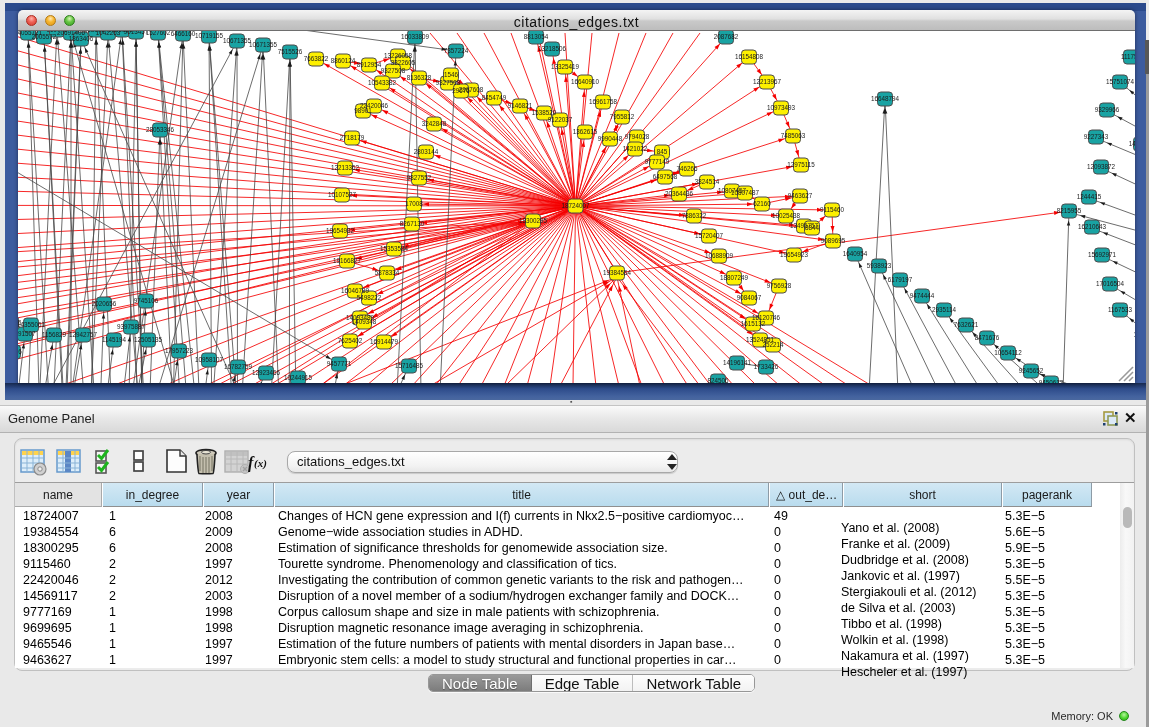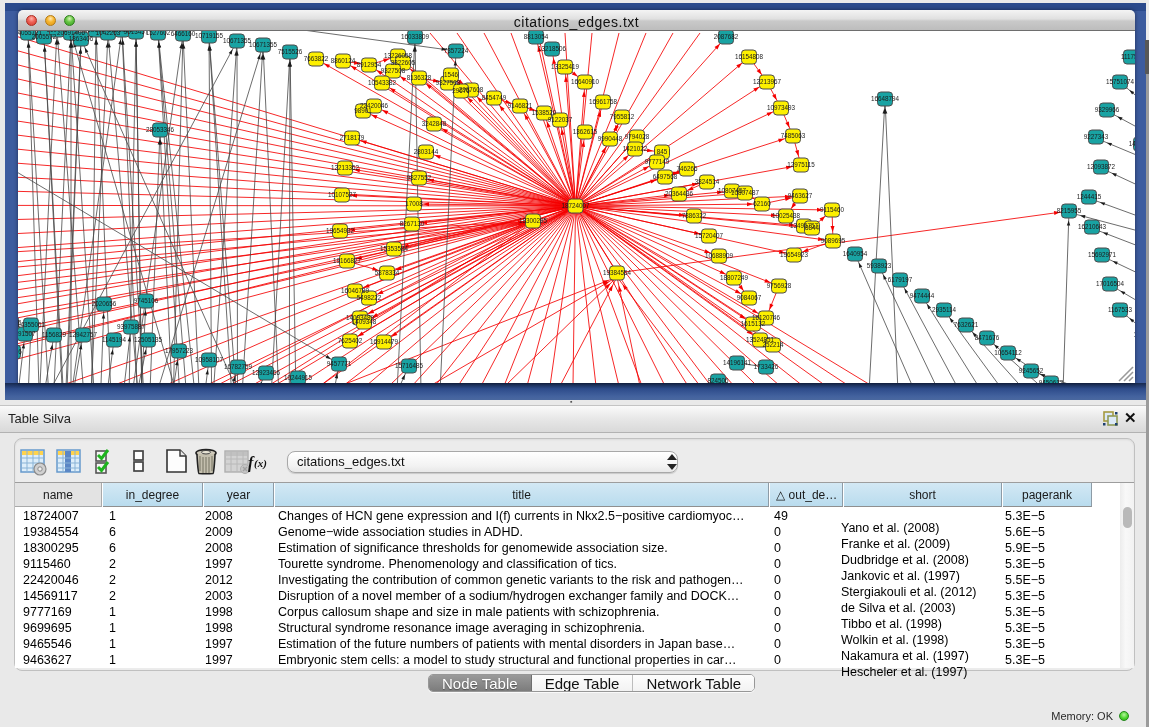--- a/index.html
+++ b/index.html
@@ -855,21 +855,21 @@
 <text x="575.5" y="208.0">18724007</text>
 </g>
 <g stroke="#9a9a9a" stroke-width="1.6">
 <line x1="1119" y1="381" x2="1133" y2="367"></line>
 <line x1="1124" y1="381" x2="1133" y2="372"></line>
 <line x1="1129" y1="381" x2="1133" y2="377"></line>
 </g>
 </svg>
   <div id="lower"></div>
   <div id="tpbar"></div>
-  <div id="tptitle">Table Silva</div>
+  <div id="tptitle">Genome Panel</div>
   <div id="splitdots">▪</div>
   <svg id="floaticon" style="position:absolute;left:1103px;top:411px" width="16" height="15">
     <rect x="1" y="1" width="9" height="9" fill="#dce9f7" stroke="#a59a3f" stroke-width="1.6"></rect>
     <rect x="5" y="5" width="9" height="9" fill="#dce9f7" stroke="#8f9a55" stroke-width="1.6"></rect>
     <rect x="12" y="1" width="2.5" height="2.5" fill="#1c3f6e"></rect>
       <rect x="0" y="12" width="2.5" height="2.5" fill="#1c3f6e"></rect>
       <rect x="12" y="12" width="2.5" height="2.5" fill="#1c3f6e"></rect>
   </svg>
   <div id="tpclose">✕</div>
   <div id="panel"></div>
@@ -999,21 +999,21 @@
       <span class="c3">1998</span>
       <span class="c4">Corpus callosum shape and size in male patients with schizophrenia.</span>
       <span class="c5">0</span>
       <span class="c6">Tibbo et al. (1998)</span>
       <span class="c7">5.3E−5</span>
     </div>
 <div class="trow" style="top:620px">
 <span class="c1">9699695</span>
       <span class="c2">1</span>
       <span class="c3">1998</span>
-      <span class="c4">Structural syndrome resonance image averaging in schizophrenia.</span>
+      <span class="c4">Disruption magnetic resonance image averaging in schizophrenia.</span>
       <span class="c5">0</span>
       <span class="c6">Wolkin et al. (1998)</span>
       <span class="c7">5.3E−5</span>
     </div>
 <div class="trow" style="top:636px">
 <span class="c1">9465546</span>
       <span class="c2">1</span>
       <span class="c3">1997</span>
       <span class="c4">Estimation of the future numbers of patients with mental disorders in Japan base…</span>
       <span class="c5">0</span>

